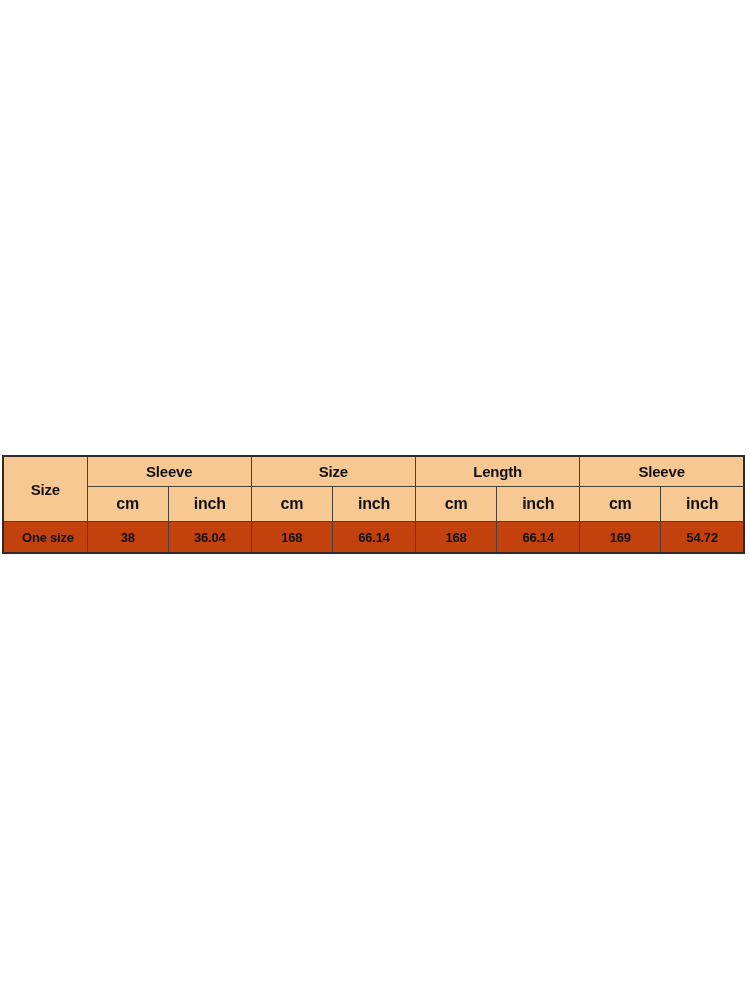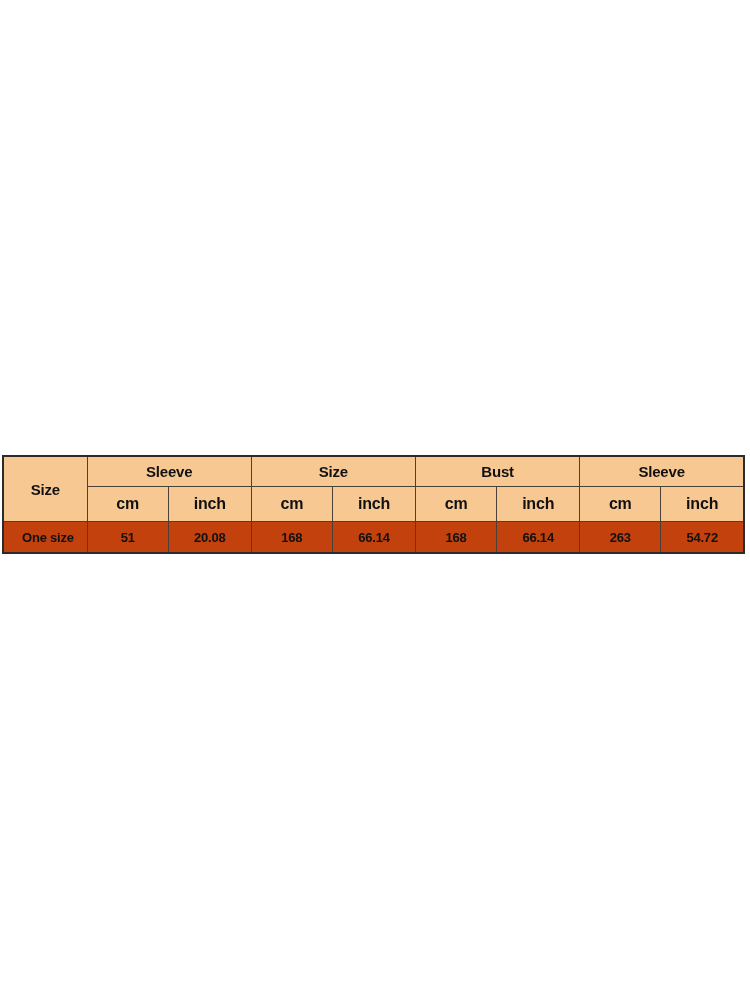--- a/index.html
+++ b/index.html
@@ -97,39 +97,39 @@
       <col class="c-cm">
         <col class="c-inch">
       <col class="c-cm">
         <col class="c-inch">
     </colgroup>
     <tbody>
       <tr class="group-header">
         <td class="size-head" rowspan="2">Size</td>
         <td colspan="2">Sleeve</td>
         <td colspan="2">Size</td>
-        <td colspan="2">Bust</td>
+        <td colspan="2">Length</td>
         <td colspan="2">Sleeve</td>
       </tr>
       <tr class="unit-header">
         <td>cm</td>
         <td>inch</td>
         <td>cm</td>
         <td>inch</td>
         <td>cm</td>
         <td>inch</td>
         <td>cm</td>
         <td>inch</td>
       </tr>
       <tr class="data-row">
         <td class="size-cell">One size</td>
-        <td>51</td>
-        <td>20.08</td>
+        <td>38</td>
+        <td>36.04</td>
         <td>168</td>
         <td>66.14</td>
         <td>168</td>
         <td>66.14</td>
-        <td>263</td>
+        <td>169</td>
         <td>54.72</td>
       </tr>
     </tbody>
   </table>
 </div>
 
 </body></html>

